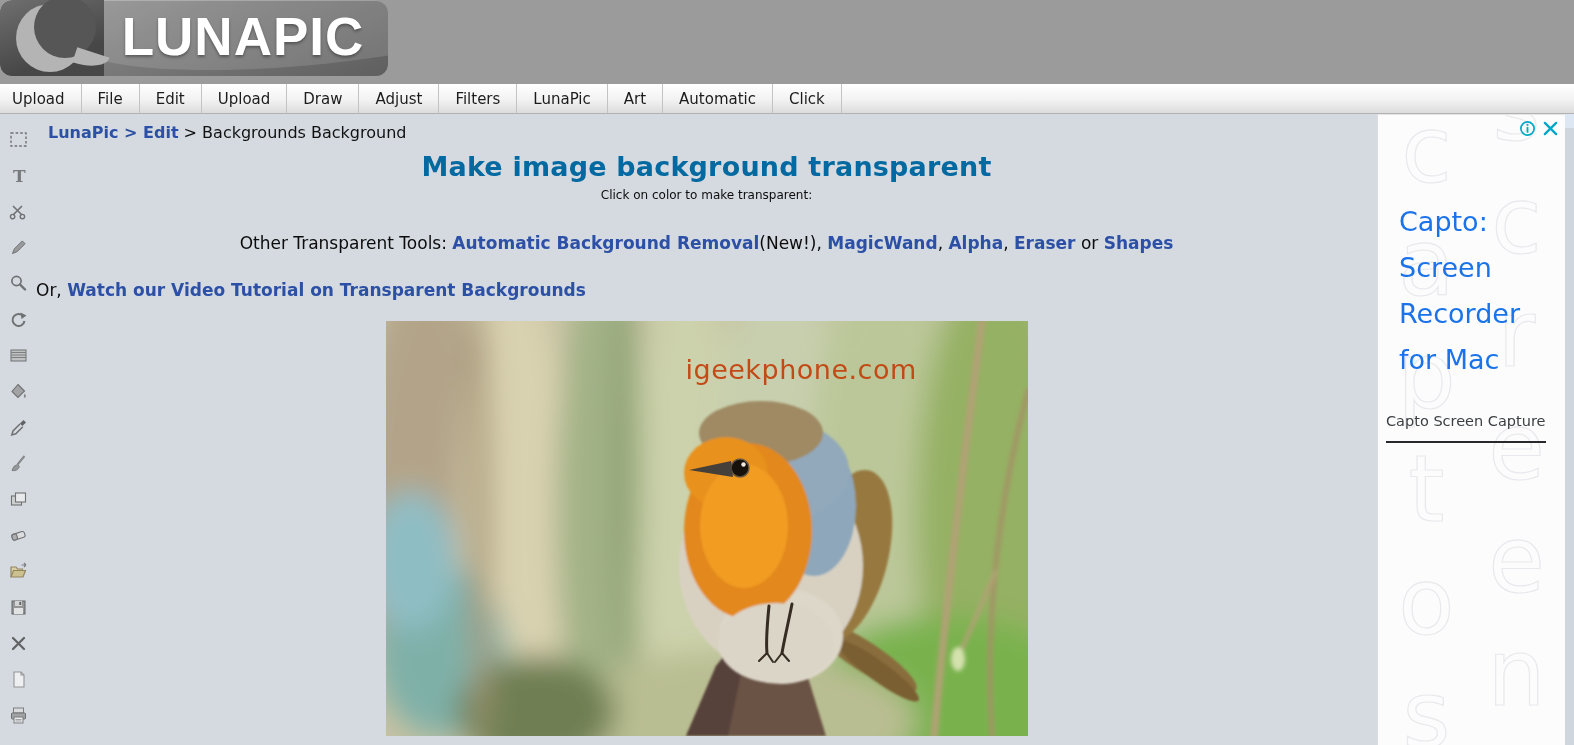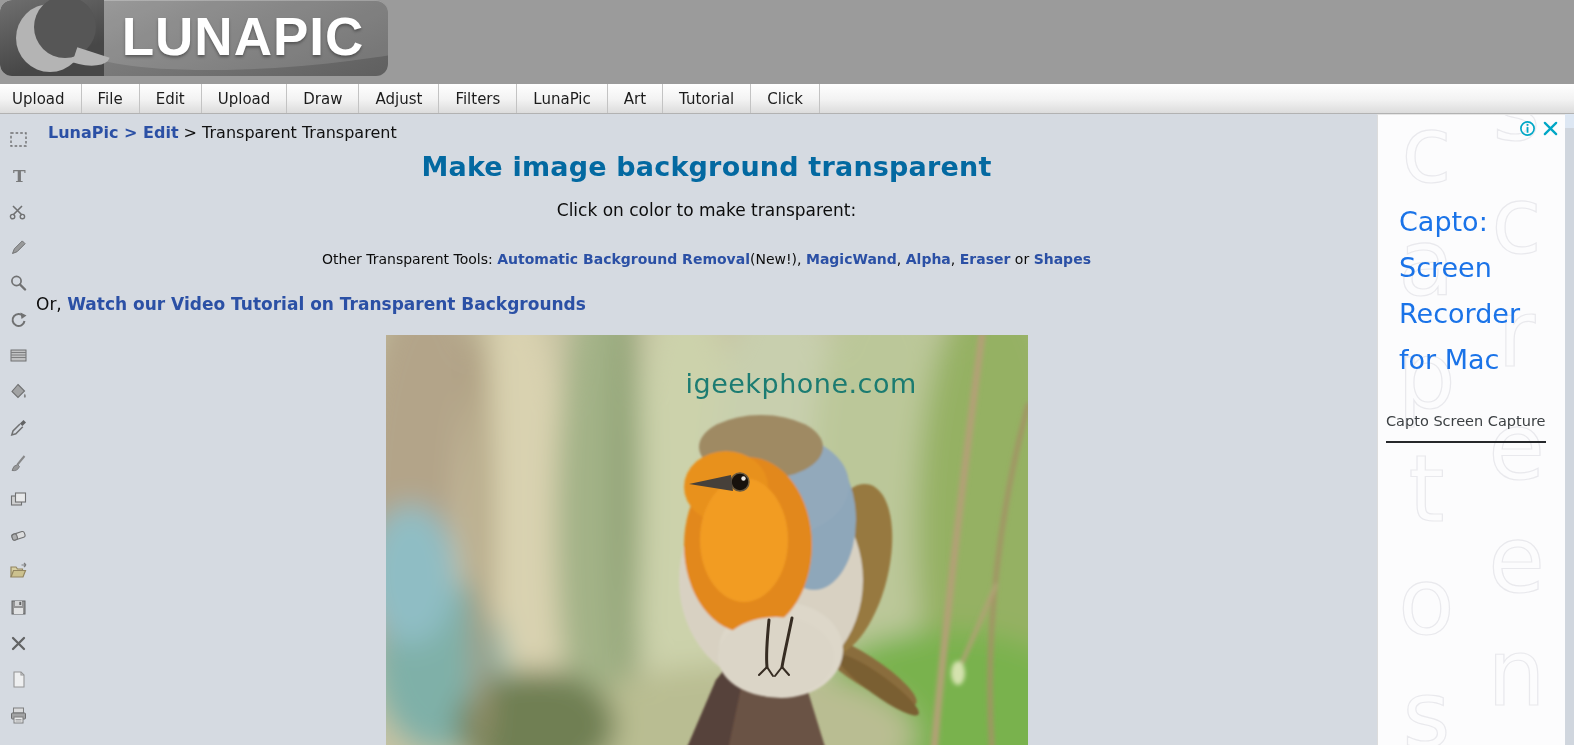--- a/index.html
+++ b/index.html
@@ -52,29 +52,29 @@
   .content{display:flex;height:631px;position:relative;}
   
   .toolbar{width:36px;flex:0 0 36px;padding-top:16px;display:flex;flex-direction:column;gap:17px;align-items:center;overflow:hidden;}
   .tool{width:19px;height:19px;cursor:pointer;opacity:.85;}
   
   .center{flex:1 1 auto;position:relative;overflow:hidden;}
   .breadcrumb{padding:9px 0 0 12px;font-size:16px;color:#111;}
   .crumb-link{color:#2b50a5;font-weight:bold;text-decoration:none;cursor:pointer;}
   .crumb-sep-blue{color:#2b50a5;font-weight:bold;}
   .page-title{margin:9px 0 0;text-align:center;font-size:27px;font-weight:600;color:#0369a1;letter-spacing:.2px;}
-  .subtitle{margin-top:18px;text-align:center;font-size:17px;color:#0c0c0c;}
-  .tools-line{margin:31px 0 0;text-align:center;font-size:14px;color:#0c0c0c;}
+  .subtitle{margin-top:6px;text-align:center;font-size:12px;color:#0c0c0c;}
+  .tools-line{margin:31px 0 0;text-align:center;font-size:17px;color:#0c0c0c;}
   .or-line{margin:27px 0 0;text-align:left;font-size:17px;color:#0c0c0c;}
   .navlink{color:#2b50a5;font-weight:bold;text-decoration:none;cursor:pointer;}
   
   .image-wrap{width:642px;height:415px;margin:21px auto 0;position:relative;cursor:crosshair;}
   .watermark{
     position:absolute;left:300px;top:33px;font-size:27px;font-weight:400;
-    color:#0f766e;opacity:.93;letter-spacing:.5px;
+    color:#c2410c;opacity:.93;letter-spacing:.5px;
   }
   
   .ad{
     flex:0 0 187px;width:187px;background:#fcfcfd;position:relative;overflow:hidden;
     border-left:1px solid #dcdcdc;border-top:1px solid #e6e6e6;
   }
   .ad-bg{
     position:absolute;writing-mode:vertical-rl;text-orientation:upright;
     font-size:92px;line-height:1;font-weight:500;letter-spacing:6px;
     color:transparent;-webkit-text-stroke:1.2px #e9e9ed;pointer-events:none;user-select:none;
@@ -114,21 +114,21 @@
 <nav class="menubar" id="menubar">
     <div class="menu-item">Upload</div>
     <div class="menu-item">File</div>
     <div class="menu-item">Edit</div>
     <div class="menu-item">Upload</div>
     <div class="menu-item">Draw</div>
     <div class="menu-item">Adjust</div>
     <div class="menu-item">Filters</div>
     <div class="menu-item">LunaPic</div>
     <div class="menu-item">Art</div>
-    <div class="menu-item">Tutorial</div>
+    <div class="menu-item">Automatic</div>
     <div class="menu-item">Click</div>
   </nav>
 
 <div class="content">
   <aside class="toolbar" id="toolbar">
       <div class="tool"><svg width="19" height="19" viewBox="0 0 19 19">
           <rect x="2" y="3" width="15" height="13" fill="none" stroke="#5f5f5f" stroke-width="1.4" stroke-dasharray="2.6,2"></rect>
         </svg></div>
       <div class="tool"><svg width="19" height="19" viewBox="0 0 19 19">
           <text x="4" y="15.5" font-size="17" font-weight="bold" fill="#6a6a6a" font-family="DejaVu Serif,serif">T</text>
@@ -200,21 +200,21 @@
           <path d="M6.5,13.5 h6 M6.5,15 h6" stroke="#9a9a9a" stroke-width="1"></path>
         </svg></div>
       <div class="tool"><svg width="19" height="19" viewBox="0 0 19 19">
           <rect x="2" y="6" width="15" height="12" rx="2.5" fill="#8a8a8a" stroke="#5c5c5c" stroke-width="1"></rect>
           <rect x="7" y="3.5" width="5" height="3" rx="1" fill="#8a8a8a"></rect>
         </svg></div>
     </aside>
 
   <main class="center">
     <div class="breadcrumb">
-      <a class="crumb-link">LunaPic</a><span class="crumb-sep-blue"> &gt; </span><a class="crumb-link">Edit</a><span> &gt; </span><span>Transparent Transparent</span>
+      <a class="crumb-link">LunaPic</a><span class="crumb-sep-blue"> &gt; </span><a class="crumb-link">Edit</a><span> &gt; </span><span>Backgrounds Background</span>
     </div>
 
     <h1 class="page-title">Make image background transparent</h1>
     <div class="subtitle">Click on color to make transparent:</div>
 
     <p class="tools-line"><span>Other Transparent Tools: </span><a class="navlink">Automatic Background Removal</a><span>(New!)</span><span>, </span><a class="navlink">MagicWand</a><span>, </span><a class="navlink">Alpha</a><span>, </span><a class="navlink">Eraser</a><span> or </span><a class="navlink">Shapes</a></p>
 
     <p class="or-line"><span>Or, </span><a class="navlink">Watch our Video Tutorial on Transparent Backgrounds</a></p>
 
     <div class="image-wrap">

